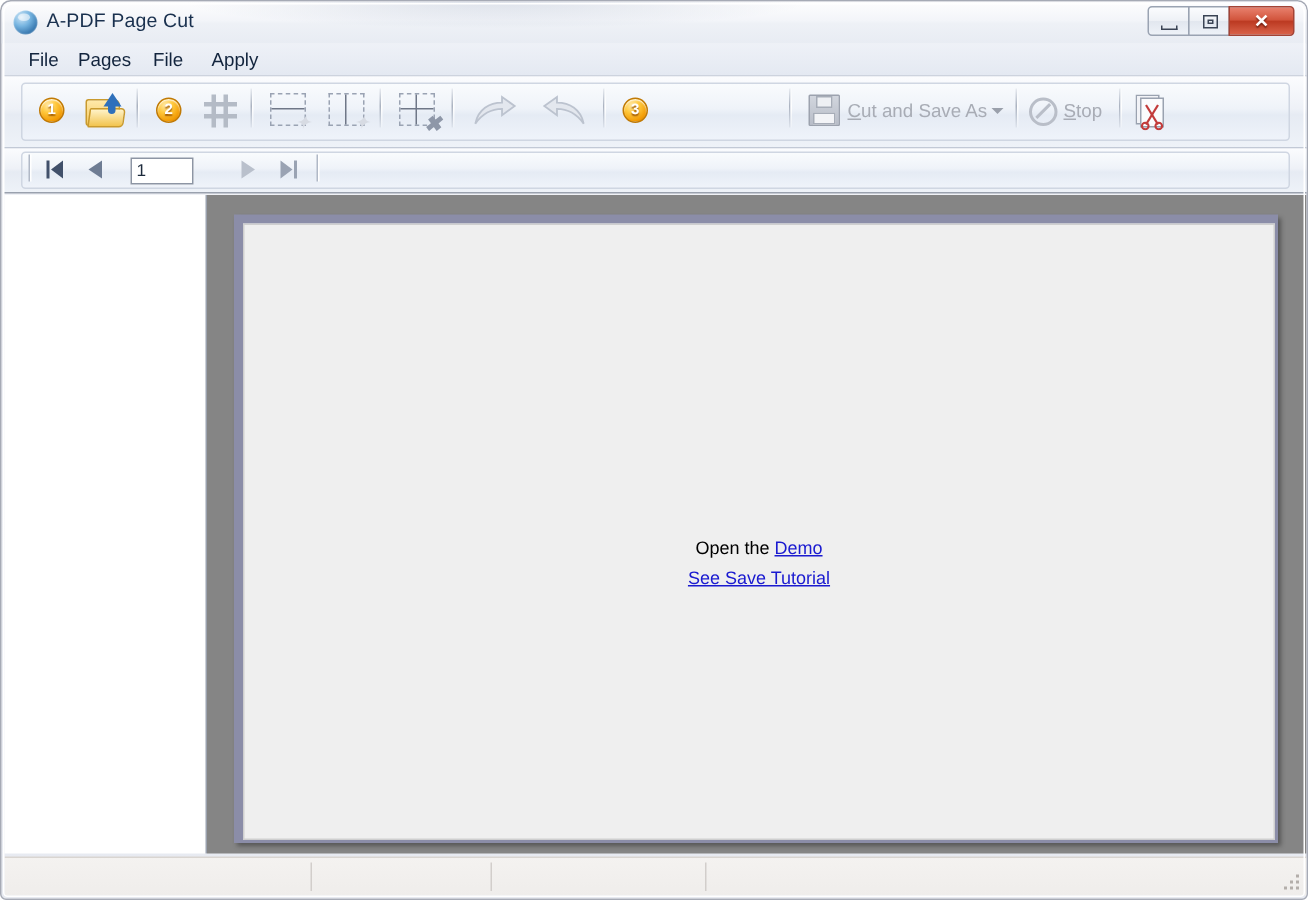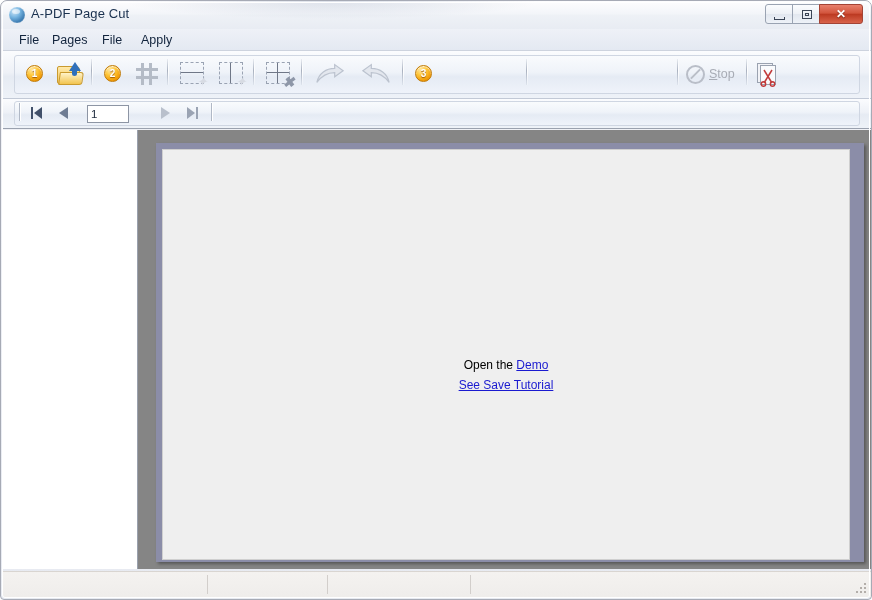--- a/index.html
+++ b/index.html
@@ -419,21 +419,20 @@
     background: #858585;
     box-sizing: border-box;
     overflow: hidden;
   }
   #page-shadowbox {
     position: absolute;
     left: 18px; top: 13px;
     width: 696px; height: 419px;
     background: #8b8da8;
     box-shadow: 2px 2px 3px rgba(0,0,0,0.35);
-    padding-left: 12px;
   }
   #pdf-page {
     position: absolute;
     left: 6px; top: 6px;
     width: 688px; height: 411px;
     background: #efefef;
     border: 1px solid #cfcfcf;
     box-sizing: border-box;
   }
   #demo-block {
@@ -581,20 +580,31 @@
     </div>
 
     <div class="tb-sep" style="left:400px;"></div>
 
     <div class="tb-btn" style="left:407px; width:28px;">
       <span class="badge-num" style="left:5px; top:7px;">3</span>
     </div>
 
     <div class="tb-sep" style="left:524px;"></div>
 
+    <div class="tb-btn" style="left:531px; width:140px;">
+      <span class="ico-floppy" style="left:5px; top:5px;">
+        <i class="body"></i>
+          <i class="shutter"></i>
+          <i class="lbl"></i>
+      </span>
+      <span class="tb-label disabled" style="left:31px; top:0;">
+        <span class="underline-ch">C</span><span>ut and Save As</span>
+      </span>
+      <span class="dropdown-caret" style="left:127px; top:14px;"></span>
+    </div>
 
     <div class="tb-sep" style="left:675px;"></div>
 
     <div class="tb-btn" style="left:680px; width:60px;">
       <span class="ico-stop" style="left:3px; top:7px;"></span>
       <span class="tb-label disabled" style="left:26px; top:0;">
         <span class="underline-ch">S</span><span>top</span>
       </span>
     </div>
 

